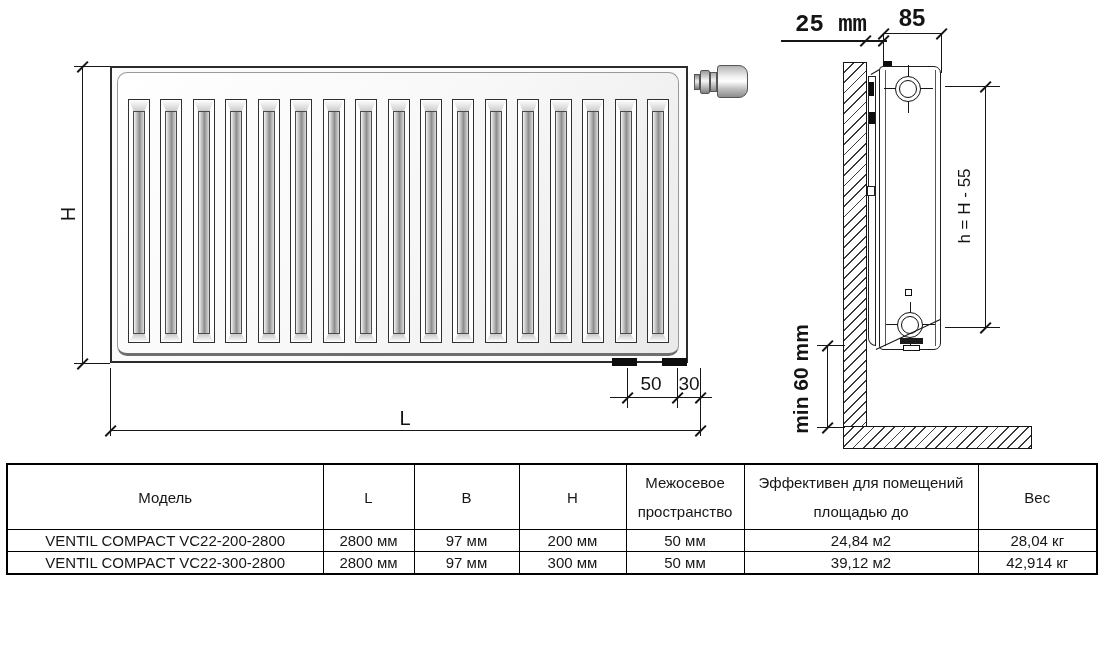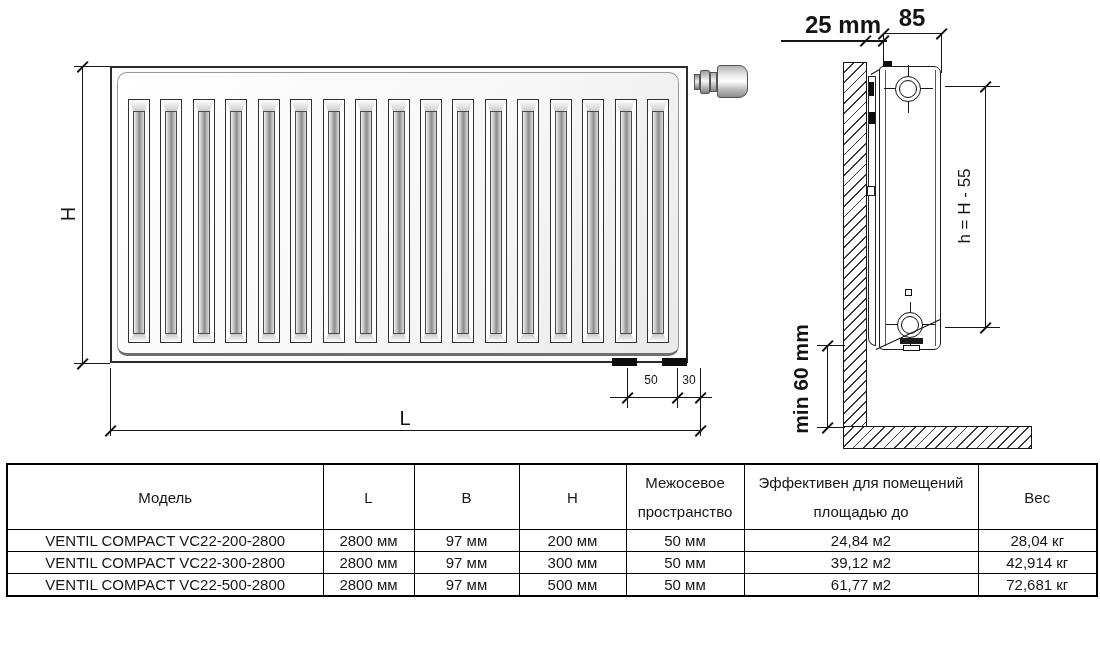--- a/index.html
+++ b/index.html
@@ -3,21 +3,21 @@
 <meta charset="utf-8">
 <style>
   html,body{margin:0;padding:0;background:#fff;}
   .canvas{position:relative;width:1100px;height:668px;background:#fff;overflow:hidden;
           font-family:"Liberation Sans",sans-serif;color:#111;}
   
   .hline,.vline,.tick{position:absolute;background:#161616;}
   .hline{height:1.3px;}
   .vline{width:1.3px;}
   .tick{width:15px;height:1.7px;transform:rotate(-45deg);}
-  .dimlabel{position:absolute;font-size:12px;color:#141414;text-align:center;}
+  .dimlabel{position:absolute;font-size:19px;color:#141414;text-align:center;}
   .dimlabel.big{font-size:24px;font-weight:bold;}
   .rot{display:flex;align-items:center;justify-content:center;transform:rotate(-90deg);}
   .hatch{position:absolute;border:1.6px solid #141414;background-color:#fff;
          background-image:repeating-linear-gradient(135deg,transparent 0 6px,#3a3a3a 6px 7.3px);}
   
   .rad-box{position:absolute;left:110px;top:66px;width:578px;height:297px;
            border:2px solid #2b2b2b;background:#fbfbfb;box-sizing:border-box;}
   .rad-panel{position:absolute;left:117px;top:72px;width:562px;height:284px;box-sizing:border-box;
              border:1.5px solid #9a9a9a;border-bottom:3px solid #6e6e6e;border-radius:10px;
              background:linear-gradient(125deg,#ffffff 0%,#f7f7f7 55%,#e9e9e9 100%);}
@@ -205,21 +205,21 @@
   <div class="vline" style="left:883px;top:33px;height:30px;"></div>
   <div class="vline" style="left:941px;top:33px;height:40px;"></div>
   <div class="hline" style="left:883px;top:33px;width:58px;"></div>
   <span class="tick" style="left:876px;top:33px;"></span>
   <span class="tick" style="left:934px;top:33px;"></span>
   <div class="dimlabel big" style="left:890px;top:4px;width:44px;">85</div>
 
   <div class="hline" style="left:781px;top:40px;width:106px;height:1.5px;"></div>
   <span class="tick" style="left:858px;top:40px;"></span>
   <span class="tick" style="left:876px;top:40px;"></span>
-  <div class="dimlabel big" style="left:781px;top:11px;width:100px;text-align:right;">25 mm</div>
+  <div class="dimlabel big" style="left:781px;top:11px;width:100px;text-align:center;font-family:Liberation Mono, monospace;">25 mm</div>
 
   <div class="hline" style="left:945px;top:86px;width:55px;"></div>
   <div class="hline" style="left:945px;top:327px;width:55px;"></div>
   <div class="vline" style="left:985px;top:86px;height:241px;"></div>
   <span class="tick" style="left:978px;top:86px;"></span>
   <span class="tick" style="left:978px;top:327px;"></span>
   <div class="dimlabel rot" style="left:905px;top:194px;width:120px;height:24px;font-size:17px;">h = H - 55</div>
 
   <div class="hline" style="left:817px;top:345px;width:28px;"></div>
   <div class="hline" style="left:817px;top:427px;width:28px;"></div>
@@ -263,25 +263,16 @@
         </tr>
         <tr>
           <td>VENTIL COMPACT VC22-300-2800</td>
           <td>2800 мм</td>
           <td>97 мм</td>
           <td>300 мм</td>
           <td>50 мм</td>
           <td>39,12 м2</td>
           <td>42,914 кг</td>
         </tr>
-        <tr>
-          <td>VENTIL COMPACT VC22-500-2800</td>
-          <td>2800 мм</td>
-          <td>97 мм</td>
-          <td>500 мм</td>
-          <td>50 мм</td>
-          <td>61,77 м2</td>
-          <td>72,681 кг</td>
-        </tr>
       </tbody>
   </table>
 
 </div>
 
 </body></html>

